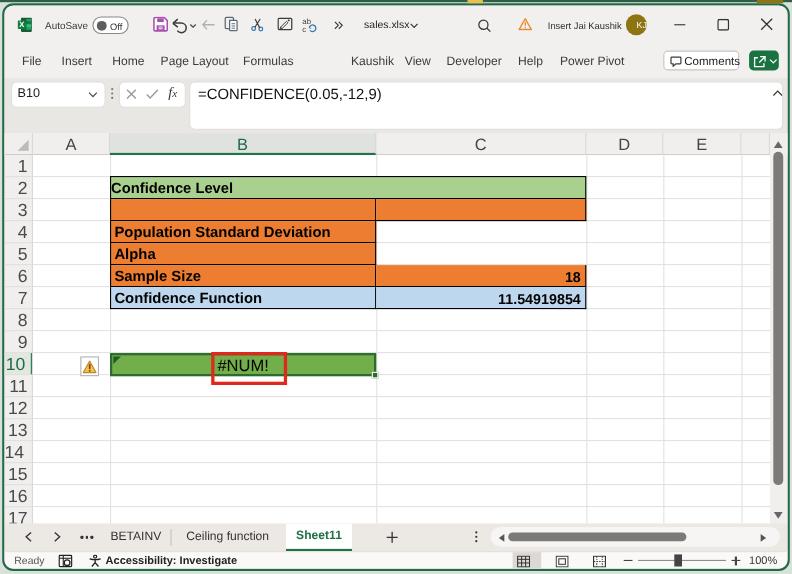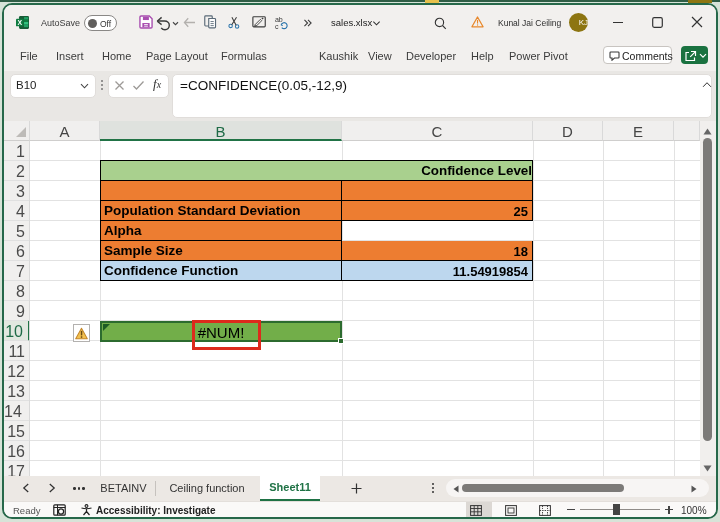--- a/index.html
+++ b/index.html
@@ -89,21 +89,21 @@
       </svg>
     <svg class="abs" style="left:430px;top:12px" width="13" height="13" viewBox="0 0 15 15">
       <circle cx="6.3" cy="6.3" r="4.8" fill="none" stroke="#333" stroke-width="1.3"></circle>
       <path d="M9.8 9.8 L13.6 13.6" stroke="#333" stroke-width="1.3"></path>
     </svg>
     <svg class="abs" style="left:467px;top:11px" width="13" height="12" viewBox="0 0 15 14">
       <path d="M7.5 1.2 L14 12.6 H1 Z" fill="none" stroke="#e8882c" stroke-width="1.5" stroke-linejoin="round"></path>
       <rect x="6.9" y="4.6" width="1.3" height="4.2" fill="#e8882c"></rect>
       <rect x="6.9" y="9.8" width="1.3" height="1.4" fill="#e8882c"></rect>
     </svg>
-    <div class="abs" style="left:494px;top:13px;font-size:8.5px;color:#2e2e2e;">Kunal Jai Ceiling</div>
+    <div class="abs" style="left:494px;top:13px;font-size:8.5px;color:#2e2e2e;">Insert Jai Kaushik</div>
     <div class="abs" style="left:565px;top:8px;width:19px;height:19px;border-radius:50%;background:#8d7511;color:#fff;font-size:8px;text-align:right;line-height:19px;">KJ</div>
     <div class="abs" style="left:609px;top:17px;width:10px;height:1.4px;background:#333;"></div>
     <svg class="abs" style="left:648px;top:12px" width="11" height="11" viewBox="0 0 11 11">
         <rect x="0.7" y="0.7" width="9.6" height="9.6" rx="1.5" fill="none" stroke="#333" stroke-width="1.2"></rect>
       </svg>
     <svg class="abs" style="left:687px;top:11px" width="12" height="12" viewBox="0 0 12 12">
         <path d="M1 1 L11 11 M11 1 L1 11" stroke="#333" stroke-width="1.2"></path>
       </svg>
   </div>
 
@@ -286,25 +286,24 @@
     <div class="abs" style="left:576px;top:6.7px;width:80px;height:1.5px;background:#8f8c89;"></div>
     <div class="abs" style="left:609px;top:2px;width:7px;height:11px;background:#444;"></div>
     <div class="abs" style="left:661px;top:7px;width:8px;height:1.4px;background:#444;"></div>
     <div class="abs" style="left:664.3px;top:3.7px;width:1.4px;height:8px;background:#444;"></div>
     <div class="abs" style="left:677px;top:2.5px;font-size:10px;color:#333;">100%</div>
   </div>
 
 </div>
 
 <div class="abs" style="left:100px;top:160px;width:433px;height:122px;">
-  <div class="abs" style="left:0;top:0;width:433px;height:21px;background:#a9d08e;border:1px solid #000;font-size:13.4px;font-weight:bold;color:#000;text-align:right;line-height:20px;">Confidence Level</div>
+  <div class="abs" style="left:0;top:0;width:433px;height:21px;background:#a9d08e;border:1px solid #000;font-size:13.4px;font-weight:bold;color:#000;text-align:left;line-height:20px;">Confidence Level</div>
   <div class="abs" style="left:0;top:21px;width:242px;height:20px;background:#ed7d31;border:1px solid #000;border-top:none;"></div>
   <div class="abs" style="left:242px;top:21px;width:191px;height:20px;background:#ed7d31;border:1px solid #000;border-top:none;border-left:none;"></div>
   <div class="abs" style="left:0;top:41px;width:242px;height:20px;background:#ed7d31;border:1px solid #000;border-top:none;font-size:13.5px;font-weight:bold;padding:2px 0 0 3px;">Population Standard Deviation</div>
-  <div class="abs" style="left:242px;top:41px;width:191px;height:20px;background:#ed7d31;border:1px solid #000;border-top:none;border-left:none;font-size:13px;font-weight:bold;text-align:right;padding:2.5px 4px 0 0;">25</div>
   <div class="abs" style="left:0;top:61px;width:242px;height:20px;background:#ed7d31;border:1px solid #000;border-top:none;font-size:13.5px;font-weight:bold;padding:2px 0 0 3px;">Alpha</div>
   <div class="abs" style="left:0;top:81px;width:242px;height:20px;background:#ed7d31;border:1px solid #000;border-top:none;font-size:13.5px;font-weight:bold;padding:2px 12px 0 3px;">Sample Size</div>
   <div class="abs" style="left:242px;top:81px;width:191px;height:20px;background:#ed7d31;border:1px solid #000;border-top:none;border-left:none;font-size:13px;font-weight:bold;text-align:right;padding:2.5px 4px 0 0;">18</div>
   <div class="abs" style="left:0;top:101px;width:242px;height:20px;background:#bdd7ee;border:1px solid #000;border-top:none;font-size:13.5px;font-weight:bold;padding:2px 0 0 3px;">Confidence Function</div>
   <div class="abs" style="left:242px;top:101px;width:191px;height:20px;background:#bdd7ee;border:1px solid #000;border-top:none;border-left:none;font-size:13px;font-weight:bold;text-align:right;padding:2.5px 4px 0 0;">11.54919854</div>
 </div>
 
 <div class="abs" style="left:72.5px;top:323.5px;width:17px;height:18px;background:#fff;border:1px solid #b3b1af;">
   <svg class="abs" style="left:1.2px;top:2px" width="13" height="13" viewBox="0 0 15 14">
     <path d="M7.5 1 L14.2 13 H0.8 Z" fill="#f3c14f" stroke="#c3872b" stroke-width="1.2" stroke-linejoin="round"></path>

